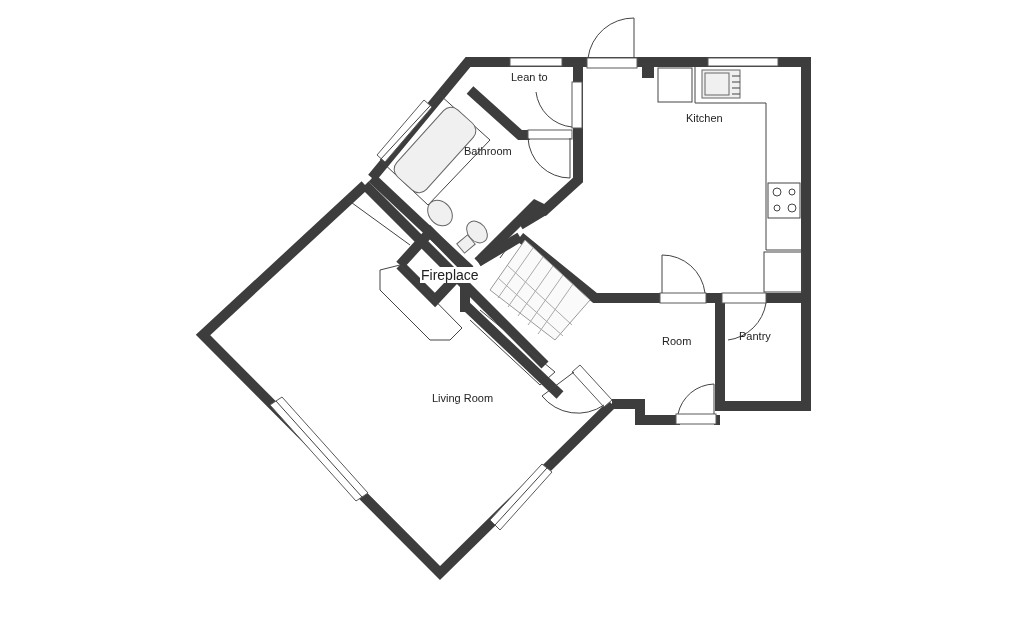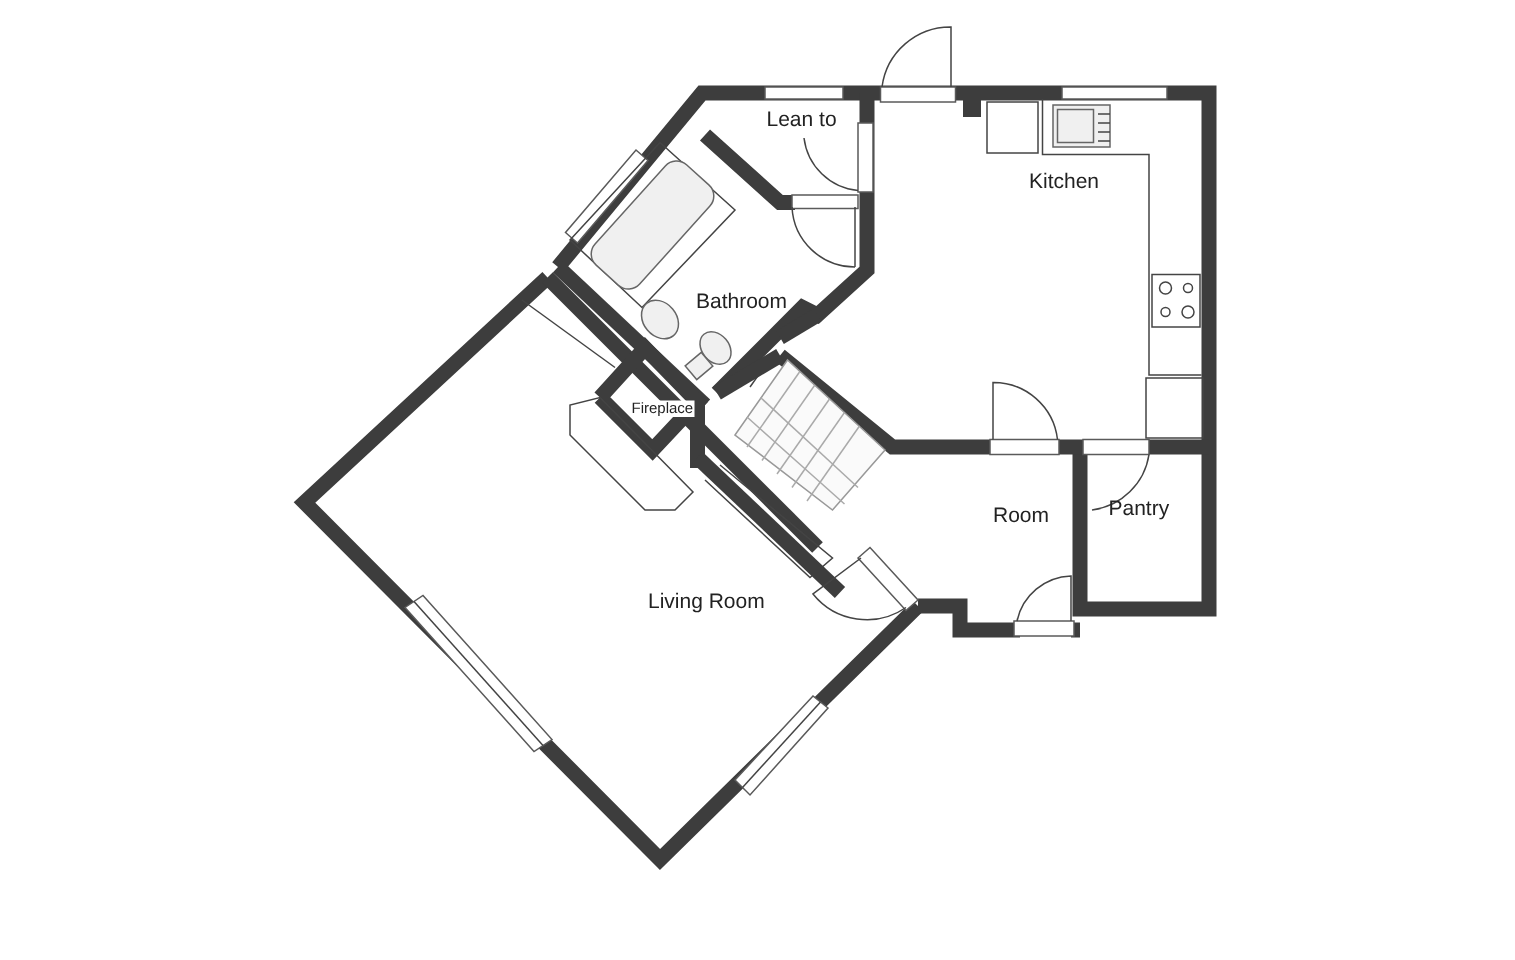--- a/index.html
+++ b/index.html
@@ -2,22 +2,22 @@
 <html><head>
 <meta charset="utf-8">
 <style>
   html, body { margin:0; padding:0; background:#ffffff; }
   body { width:1010px; height:640px; overflow:hidden; position:relative; font-family:"Liberation Sans", sans-serif; }
   #plan { position:absolute; left:0; top:0; width:1010px; height:640px; }
   .wall { stroke:#3d3d3d; fill:none; stroke-linecap:butt; stroke-linejoin:miter; }
   .win { fill:#ffffff; stroke:#5a5a5a; stroke-width:1; }
   .thin { stroke:#444; stroke-width:1; fill:none; }
   .fixture { fill:#f0f0f0; stroke:#666; stroke-width:1; }
-  .lbl { position:absolute; font-size:14px; color:#222; white-space:nowrap; }
-  .lbl-small { font-size:10px; background:#fff; padding:0 1px; }
+  .lbl { position:absolute; font-size:11px; color:#222; white-space:nowrap; }
+  .lbl-small { font-size:14px; background:#fff; padding:0 1px; }
 </style>
 </head>
 <body>
 
 <svg id="plan" viewBox="0 0 1010 640" xmlns="http://www.w3.org/2000/svg">
 
   <g>
     <polyline class="wall" stroke-width="10" points="365,185 203,335 440,573 612,404"></polyline>
     <polyline class="wall" stroke-width="10" points="365,185 545,365"></polyline>
   </g>
@@ -138,17 +138,17 @@
   <polyline class="wall" stroke-width="10" points="520,237 478,262"></polyline>
 
   <g>
     <polygon class="win" points="572,372 580,365 612,400 604,407"></polygon>
     <path class="thin" d="M604,405 A46,46 0 0 1 542,396 L574,372"></path>
   </g>
 </svg>
 
 <div class="lbl" style="left:511px;top:71px;">Lean to</div>
 <div class="lbl" style="left:686px;top:112px;">Kitchen</div>
-<div class="lbl" style="left:464px;top:145px;margin-top:47px;">Bathroom</div>
+<div class="lbl" style="left:464px;top:145px;">Bathroom</div>
 <div class="lbl lbl-small" style="left:420px;top:267px;">Fireplace</div>
 <div class="lbl" style="left:662px;top:335px;">Room</div>
 <div class="lbl" style="left:739px;top:330px;text-align:center;">Pantry</div>
 <div class="lbl" style="left:432px;top:392px;text-align:center;">Living Room</div>
 
 </body></html>

